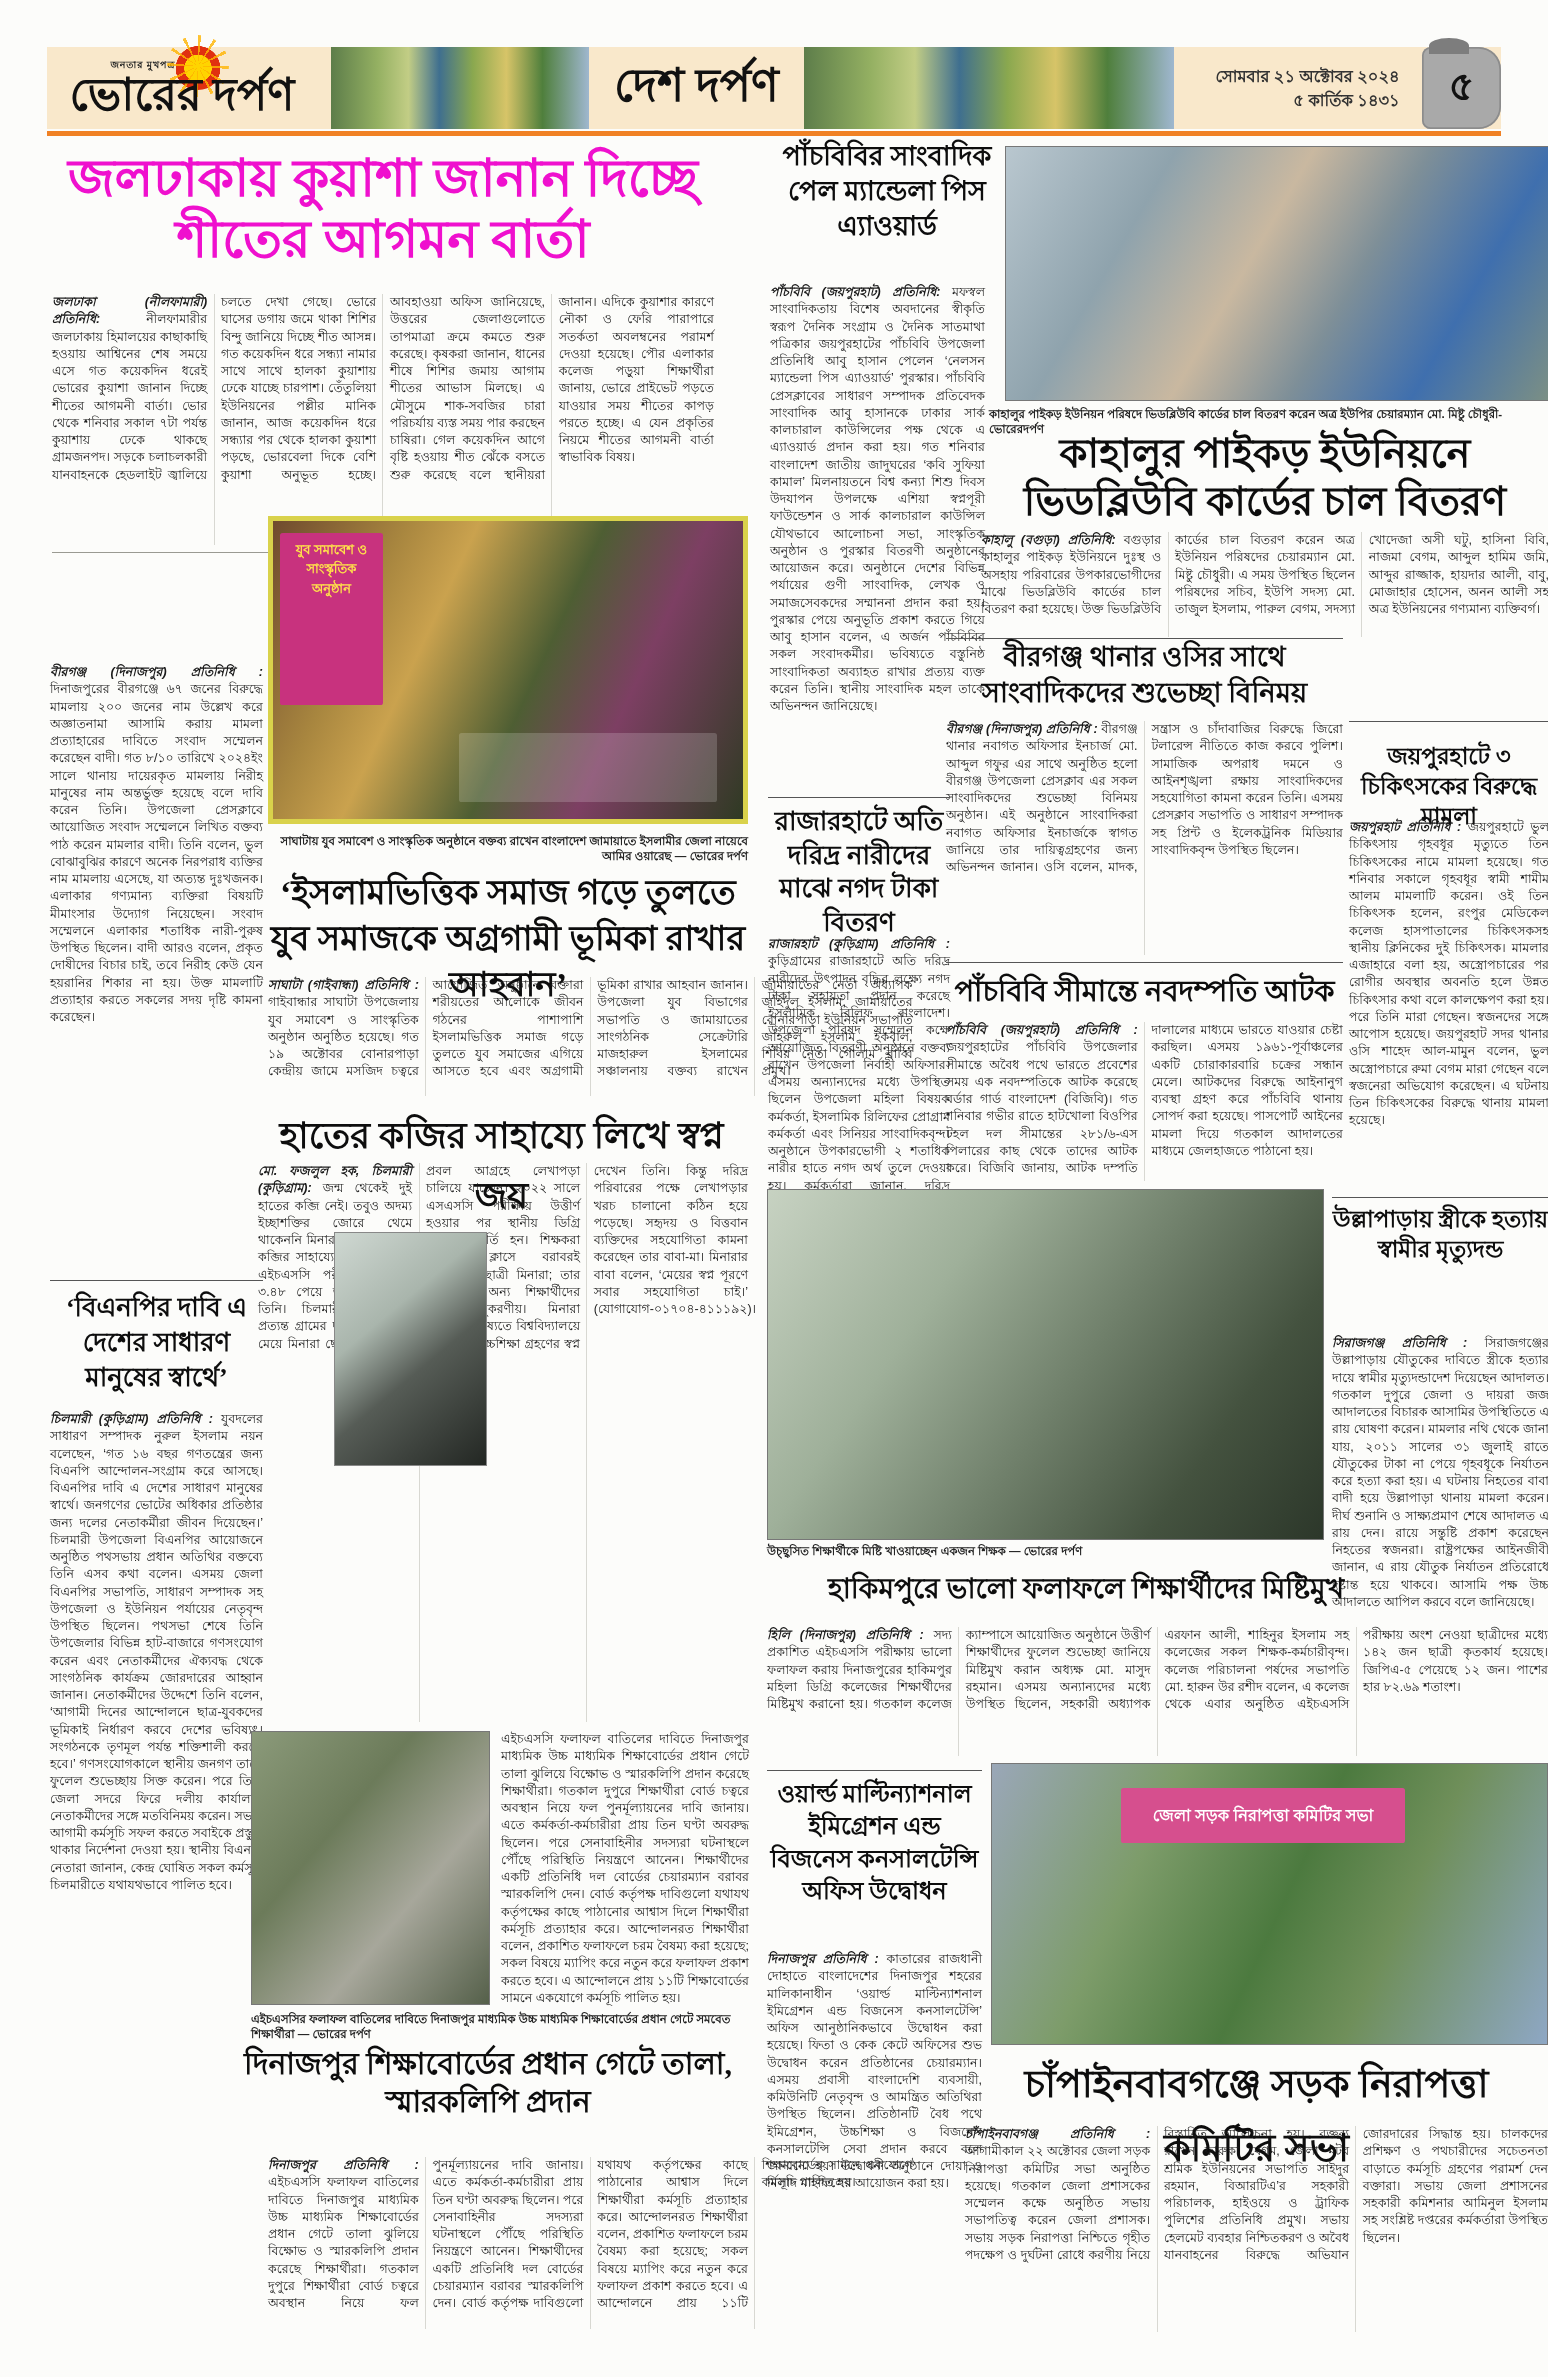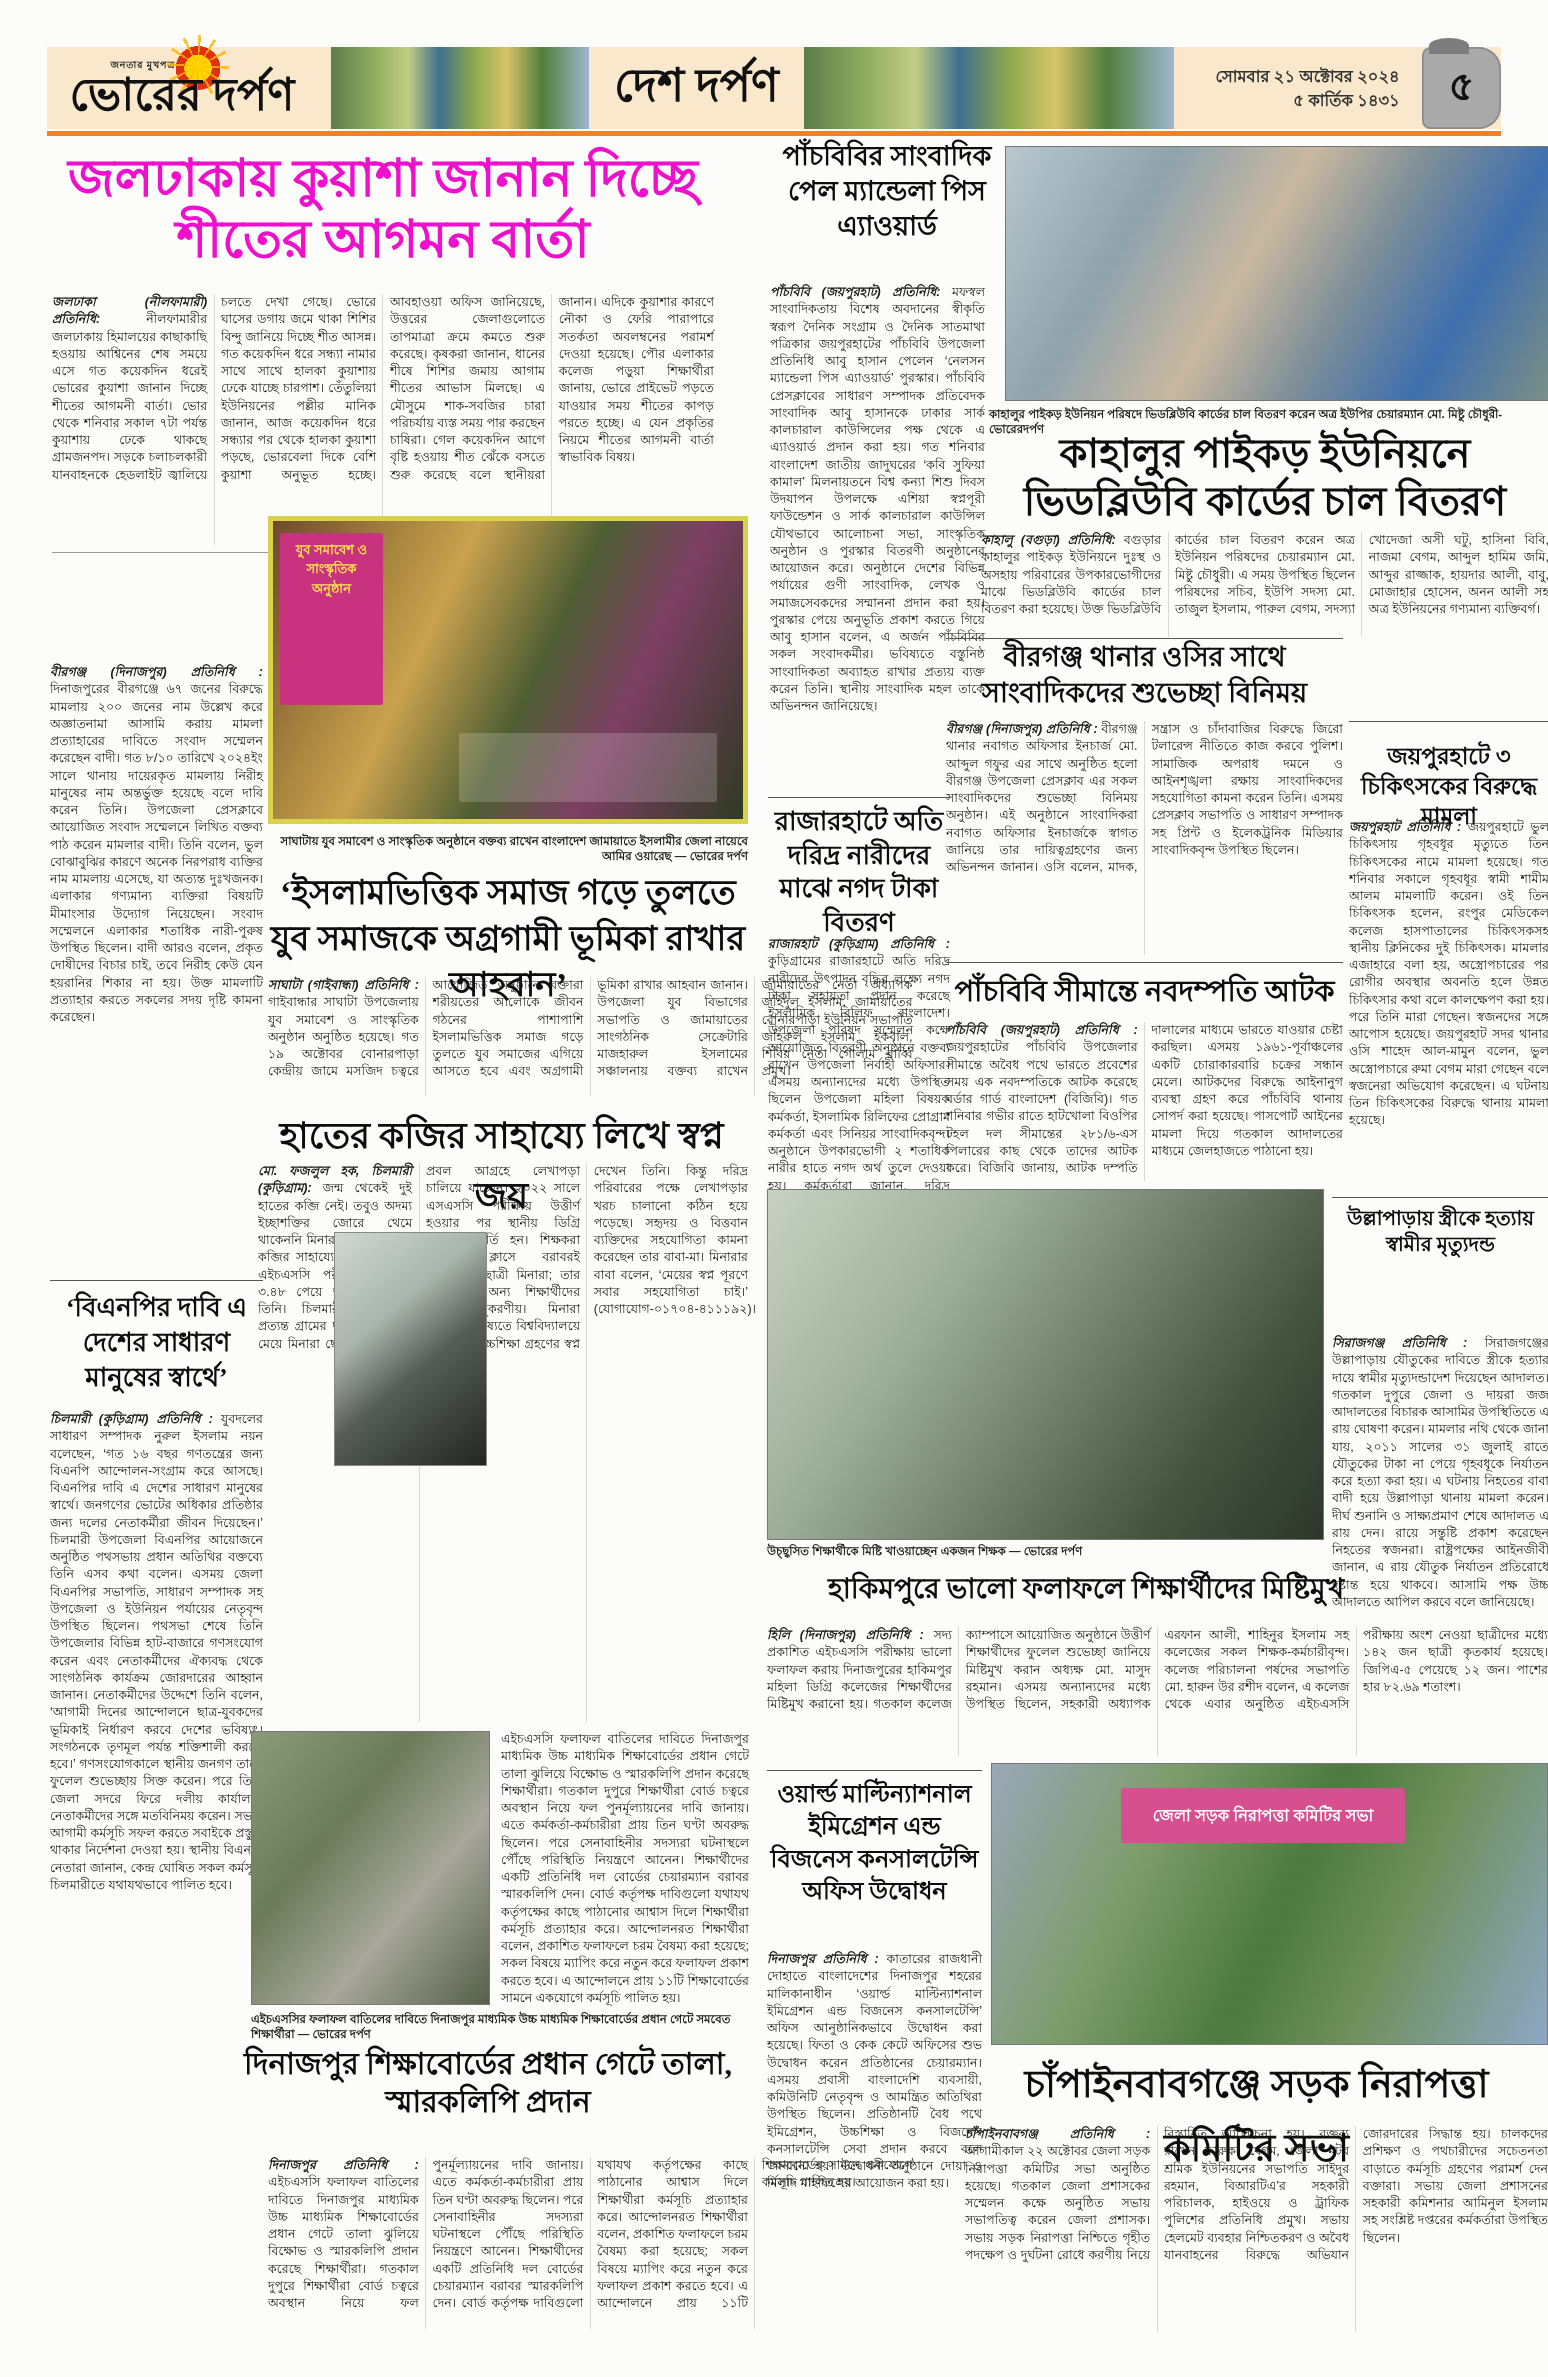--- a/index.html
+++ b/index.html
@@ -110,21 +110,21 @@
 
   <div class="abs headline topline" style="left:1349px; top:721px; width:200px; font-size:23px; line-height:1.3; padding-top:20px;">জয়পুরহাটে ৩ চিকিৎসকের বিরুদ্ধে মামলা</div>
   <div class="abs bodytext" style="left:1349px; top:819px; width:200px; height:370px;"><span class="byline-inline">জয়পুরহাট প্রতিনিধি :</span> <span>জয়পুরহাটে ভুল চিকিৎসায় গৃহবধূর মৃত্যুতে তিন চিকিৎসকের নামে মামলা হয়েছে। গত শনিবার সকালে গৃহবধূর স্বামী শামীম আলম মামলাটি করেন। ওই তিন চিকিৎসক হলেন, রংপুর মেডিকেল কলেজ হাসপাতালের চিকিৎসকসহ স্থানীয় ক্লিনিকের দুই চিকিৎসক। মামলার এজাহারে বলা হয়, অস্ত্রোপচারের পর রোগীর অবস্থার অবনতি হলে উন্নত চিকিৎসার কথা বলে কালক্ষেপণ করা হয়। পরে তিনি মারা গেছেন। স্বজনদের সঙ্গে আপোস হয়েছে। জয়পুরহাট সদর থানার ওসি শাহেদ আল-মামুন বলেন, ভুল অস্ত্রোপচারে রুমা বেগম মারা গেছেন বলে স্বজনেরা অভিযোগ করেছেন। এ ঘটনায় তিন চিকিৎসকের বিরুদ্ধে থানায় মামলা হয়েছে।</span></div>
 
   <div class="abs headline topline" style="left:768px; top:797px; width:182px; font-size:26px; line-height:1.3; padding-top:6.9px;">রাজারহাটে অতি দরিদ্র নারীদের মাঝে নগদ টাকা বিতরণ</div>
   <div class="abs bodytext" style="left:768px; top:936px; width:182px; height:243px;"><span class="byline-inline">রাজারহাট (কুড়িগ্রাম) প্রতিনিধি :</span> <span>কুড়িগ্রামের রাজারহাটে অতি দরিদ্র নারীদের উৎপাদন বৃদ্ধির লক্ষ্যে নগদ টাকা সহায়তা প্রদান করেছে ইসলামিক রিলিফ বাংলাদেশ। উপজেলা পরিষদ সম্মেলন কক্ষে আয়োজিত বিতরণী অনুষ্ঠানে বক্তব্য রাখেন উপজেলা নির্বাহী অফিসার। এসময় অন্যান্যদের মধ্যে উপস্থিত ছিলেন উপজেলা মহিলা বিষয়ক কর্মকর্তা, ইসলামিক রিলিফের প্রোগ্রাম কর্মকর্তা এবং সিনিয়র সাংবাদিকবৃন্দ। অনুষ্ঠানে উপকারভোগী ২ শতাধিক নারীর হাতে নগদ অর্থ তুলে দেওয়া হয়। কর্মকর্তারা জানান, দরিদ্র নারীদের আত্মনির্ভরশীল করে গড়ে তুলতে হাঁস-মুরগি পালন, সবজি চাষ ও ক্ষুদ্র ব্যবসায় সহায়তার এ কার্যক্রম অব্যাহত থাকবে। উপজেলার ৭টি ইউনিয়নের ২ হাজার ৭৭৩ ৫০ জন নারী এই সহায়তার আওতায় এসেছে। ৩৯ হাজার ২০ হাজার টাকা করে মোট ৬ কোটি ১৭ লক্ষ ৩০ হাজার টাকা বিতরণ করা হয়।</span></div>
 
   <div class="abs headline topline" style="left:946px; top:962px; width:397px; font-size:29px; padding-top:5.2px;">পাঁচবিবি সীমান্তে নবদম্পতি আটক</div>
   <div class="abs bodytext cols-2" style="left:946px; top:1022px; width:397px; height:159px;"><span class="byline-inline">পাঁচবিবি (জয়পুরহাট) প্রতিনিধি :</span> <span>জয়পুরহাটের পাঁচবিবি উপজেলার সীমান্তে অবৈধ পথে ভারতে প্রবেশের সময় এক নবদম্পতিকে আটক করেছে বর্ডার গার্ড বাংলাদেশ (বিজিবি)। গত শনিবার গভীর রাতে হাটখোলা বিওপির টহল দল সীমান্তের ২৮১/৬-এস পিলারের কাছ থেকে তাদের আটক করে। বিজিবি জানায়, আটক দম্পতি দালালের মাধ্যমে ভারতে যাওয়ার চেষ্টা করছিল। এসময় ১৯৬১-পূর্বাঞ্চলের একটি চোরাকারবারি চক্রের সন্ধান মেলে। আটকদের বিরুদ্ধে আইনানুগ ব্যবস্থা গ্রহণ করে পাঁচবিবি থানায় সোপর্দ করা হয়েছে। পাসপোর্ট আইনের মামলা দিয়ে গতকাল আদালতের মাধ্যমে জেলহাজতে পাঠানো হয়।</span></div>
 
-  <div class="abs headline topline" style="left:1332px; top:1197px; width:217px; font-size:20px; line-height:1.3; padding-top:6.9px;">উল্লাপাড়ায় স্ত্রীকে হত্যায় স্বামীর মৃত্যুদন্ড</div>
+  <div class="abs headline topline" style="left:1332px; top:1197px; width:217px; font-size:23px; line-height:1.3; padding-top:6.9px;">উল্লাপাড়ায় স্ত্রীকে হত্যায় স্বামীর মৃত্যুদন্ড</div>
   <div class="abs bodytext" style="left:1332px; top:1335px; width:217px; height:267px;"><span class="byline-inline">সিরাজগঞ্জ প্রতিনিধি :</span> <span>সিরাজগঞ্জের উল্লাপাড়ায় যৌতুকের দাবিতে স্ত্রীকে হত্যার দায়ে স্বামীর মৃত্যুদন্ডাদেশ দিয়েছেন আদালত। গতকাল দুপুরে জেলা ও দায়রা জজ আদালতের বিচারক আসামির উপস্থিতিতে এ রায় ঘোষণা করেন। মামলার নথি থেকে জানা যায়, ২০১১ সালের ৩১ জুলাই রাতে যৌতুকের টাকা না পেয়ে গৃহবধূকে নির্যাতন করে হত্যা করা হয়। এ ঘটনায় নিহতের বাবা বাদী হয়ে উল্লাপাড়া থানায় মামলা করেন। দীর্ঘ শুনানি ও সাক্ষ্যপ্রমাণ শেষে আদালত এ রায় দেন। রায়ে সন্তুষ্টি প্রকাশ করেছেন নিহতের স্বজনরা। রাষ্ট্রপক্ষের আইনজীবী জানান, এ রায় যৌতুক নির্যাতন প্রতিরোধে দৃষ্টান্ত হয়ে থাকবে। আসামি পক্ষ উচ্চ আদালতে আপিল করবে বলে জানিয়েছে।</span></div>
 
   <div class="abs photo" style="left:767px; top:1189px; width:557px; height:351px; border:0.9px solid #777;
        background:linear-gradient(125deg,#c7d2c2 0%,#9fb09a 30%,#6f7f6a 55%,#44523f 78%,#2c372a 100%);"></div>
   <div class="abs caption" style="left:767px; top:1543px; width:557px;">উচ্ছ্বসিত শিক্ষার্থীকে মিষ্টি খাওয়াচ্ছেন একজন শিক্ষক — ভোরের দর্পণ</div>
 
   <div class="abs headline" style="left:804px; top:1567px; width:564px; font-size:28px;">হাকিমপুরে ভালো ফলাফলে শিক্ষার্থীদের মিষ্টিমুখ</div>
   <div class="abs bodytext cols-4" style="left:767px; top:1627px; width:781px; height:129px;"><span class="byline-inline">হিলি (দিনাজপুর) প্রতিনিধি :</span> <span>সদ্য প্রকাশিত এইচএসসি পরীক্ষায় ভালো ফলাফল করায় দিনাজপুরের হাকিমপুর মহিলা ডিগ্রি কলেজের শিক্ষার্থীদের মিষ্টিমুখ করানো হয়। গতকাল কলেজ ক্যাম্পাসে আয়োজিত অনুষ্ঠানে উত্তীর্ণ শিক্ষার্থীদের ফুলেল শুভেচ্ছা জানিয়ে মিষ্টিমুখ করান অধ্যক্ষ মো. মাসুদ রহমান। এসময় অন্যান্যদের মধ্যে উপস্থিত ছিলেন, সহকারী অধ্যাপক এরফান আলী, শাহিনুর ইসলাম সহ কলেজের সকল শিক্ষক-কর্মচারীবৃন্দ। কলেজ পরিচালনা পর্ষদের সভাপতি মো. হারুন উর রশীদ বলেন, এ কলেজ থেকে এবার অনুষ্ঠিত এইচএসসি পরীক্ষায় অংশ নেওয়া ছাত্রীদের মধ্যে ১৪২ জন ছাত্রী কৃতকার্য হয়েছে। জিপিএ-৫ পেয়েছে ১২ জন। পাশের হার ৮২.৬৯ শতাংশ।</span></div>
 
   <div class="abs headline topline" style="left:767px; top:1770px; width:215px; font-size:24px; line-height:1.35; padding-top:6.9px;">ওয়ার্ল্ড মাল্টিন্যাশনাল ইমিগ্রেশন এন্ড বিজনেস কনসালটেন্সি অফিস উদ্বোধন</div>

